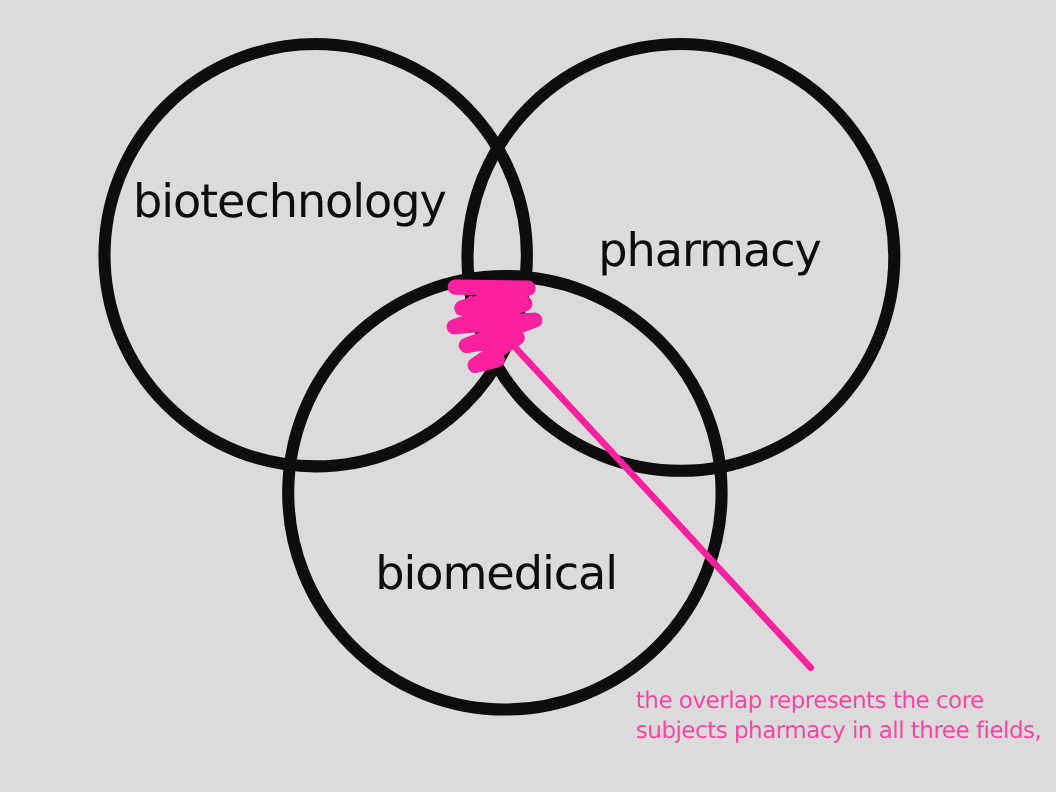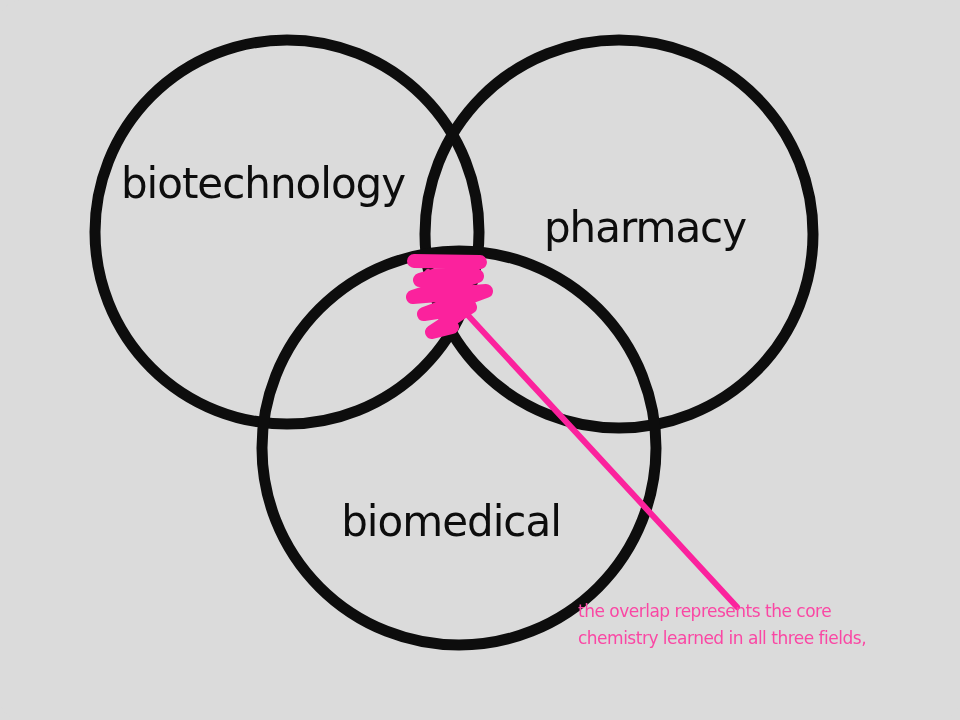--- a/index.html
+++ b/index.html
@@ -51,23 +51,23 @@
     transform: translate(-50%, -50%);
     color: var(--ink);
     font-size: 42px;
     letter-spacing: -1px;
     white-space: nowrap;
     user-select: none;
   }
   .annotation {
     position: absolute;
     left: 578px;
-    top: 598px;
+    top: 624px;
     color: var(--pink-text);
-    font-size: 17px;
+    font-size: 21px;
     line-height: 27px;
     letter-spacing: -0.5px;
     white-space: nowrap;
   }
 </style>
 </head>
 <body>
 
 <div class="stage">
 
@@ -82,16 +82,16 @@
   </svg>
 
   <div class="set-label" style="left:263px; top:183px;">biotechnology</div>
 
   <div class="set-label" style="left:645px; top:191px;margin-top:36px;">pharmacy</div>
 
   <div class="set-label" style="left:451px; top:521px;">biomedical</div>
 
   <div class="annotation">
     <div>the overlap represents the core</div>
-    <div>chemistry learned in all three fields,</div>
+    <div>subjects pharmacy in all three fields,</div>
   </div>
 
 </div>
 
 </body></html>

